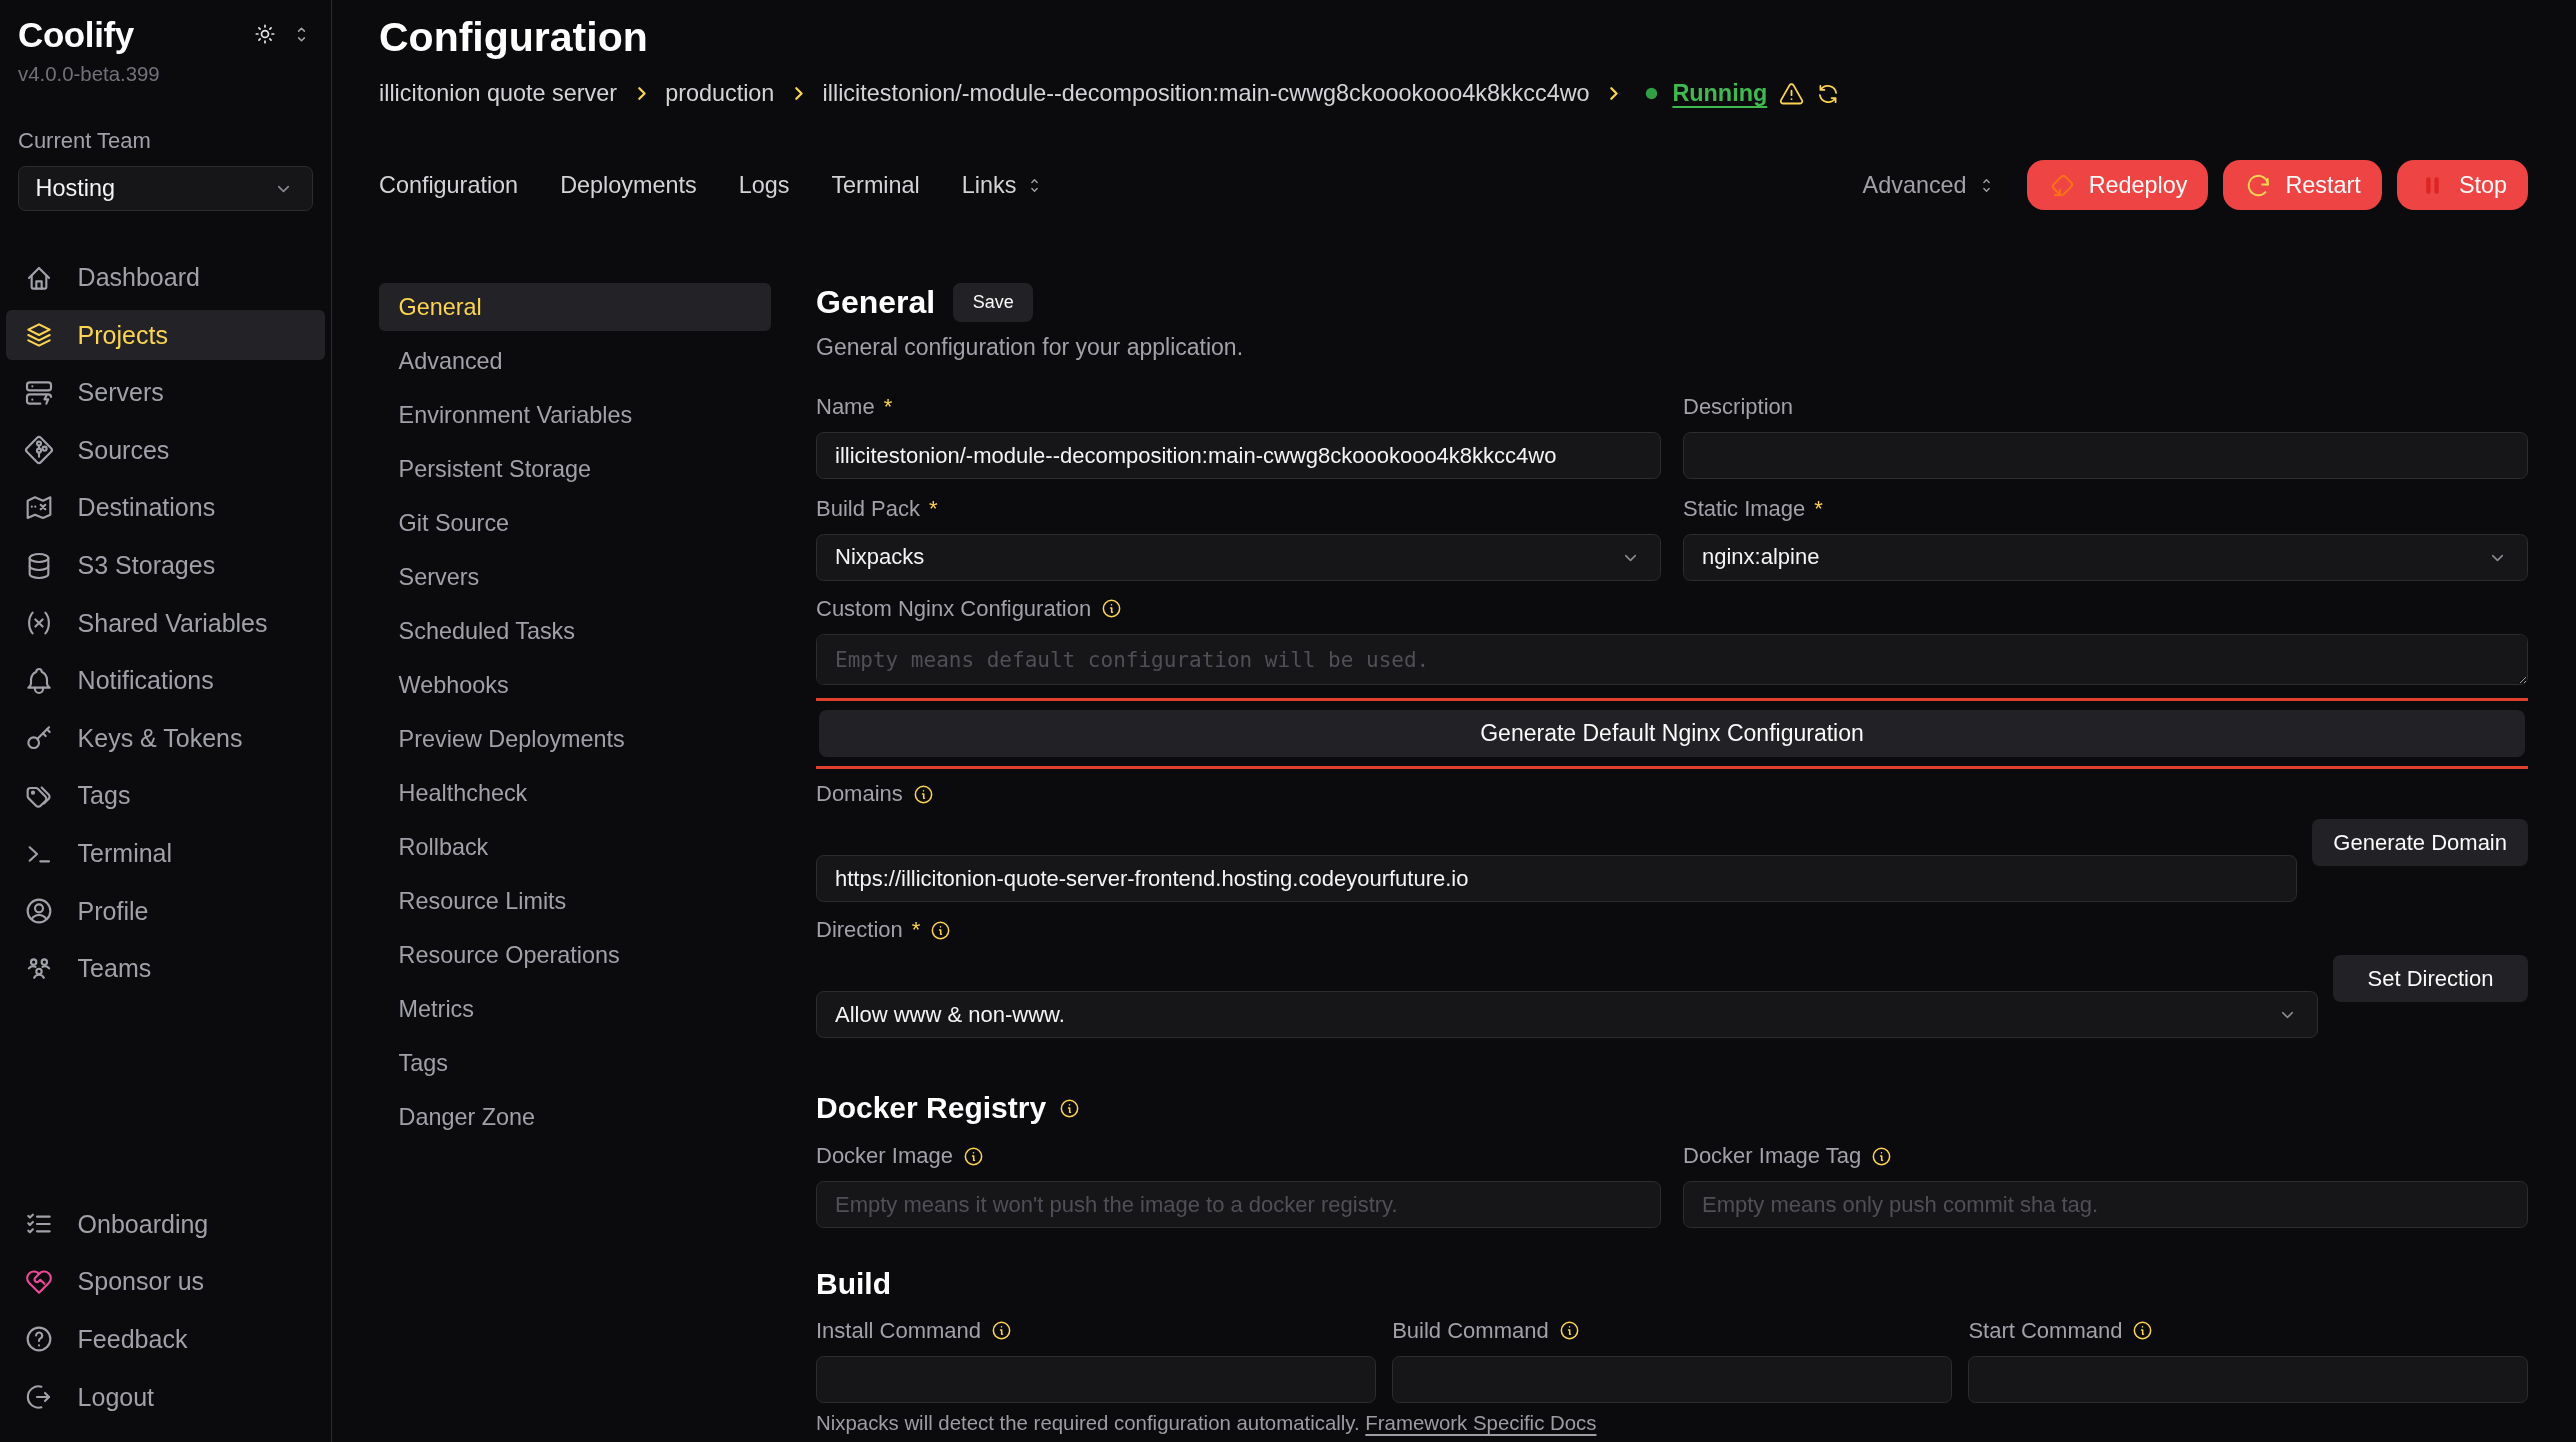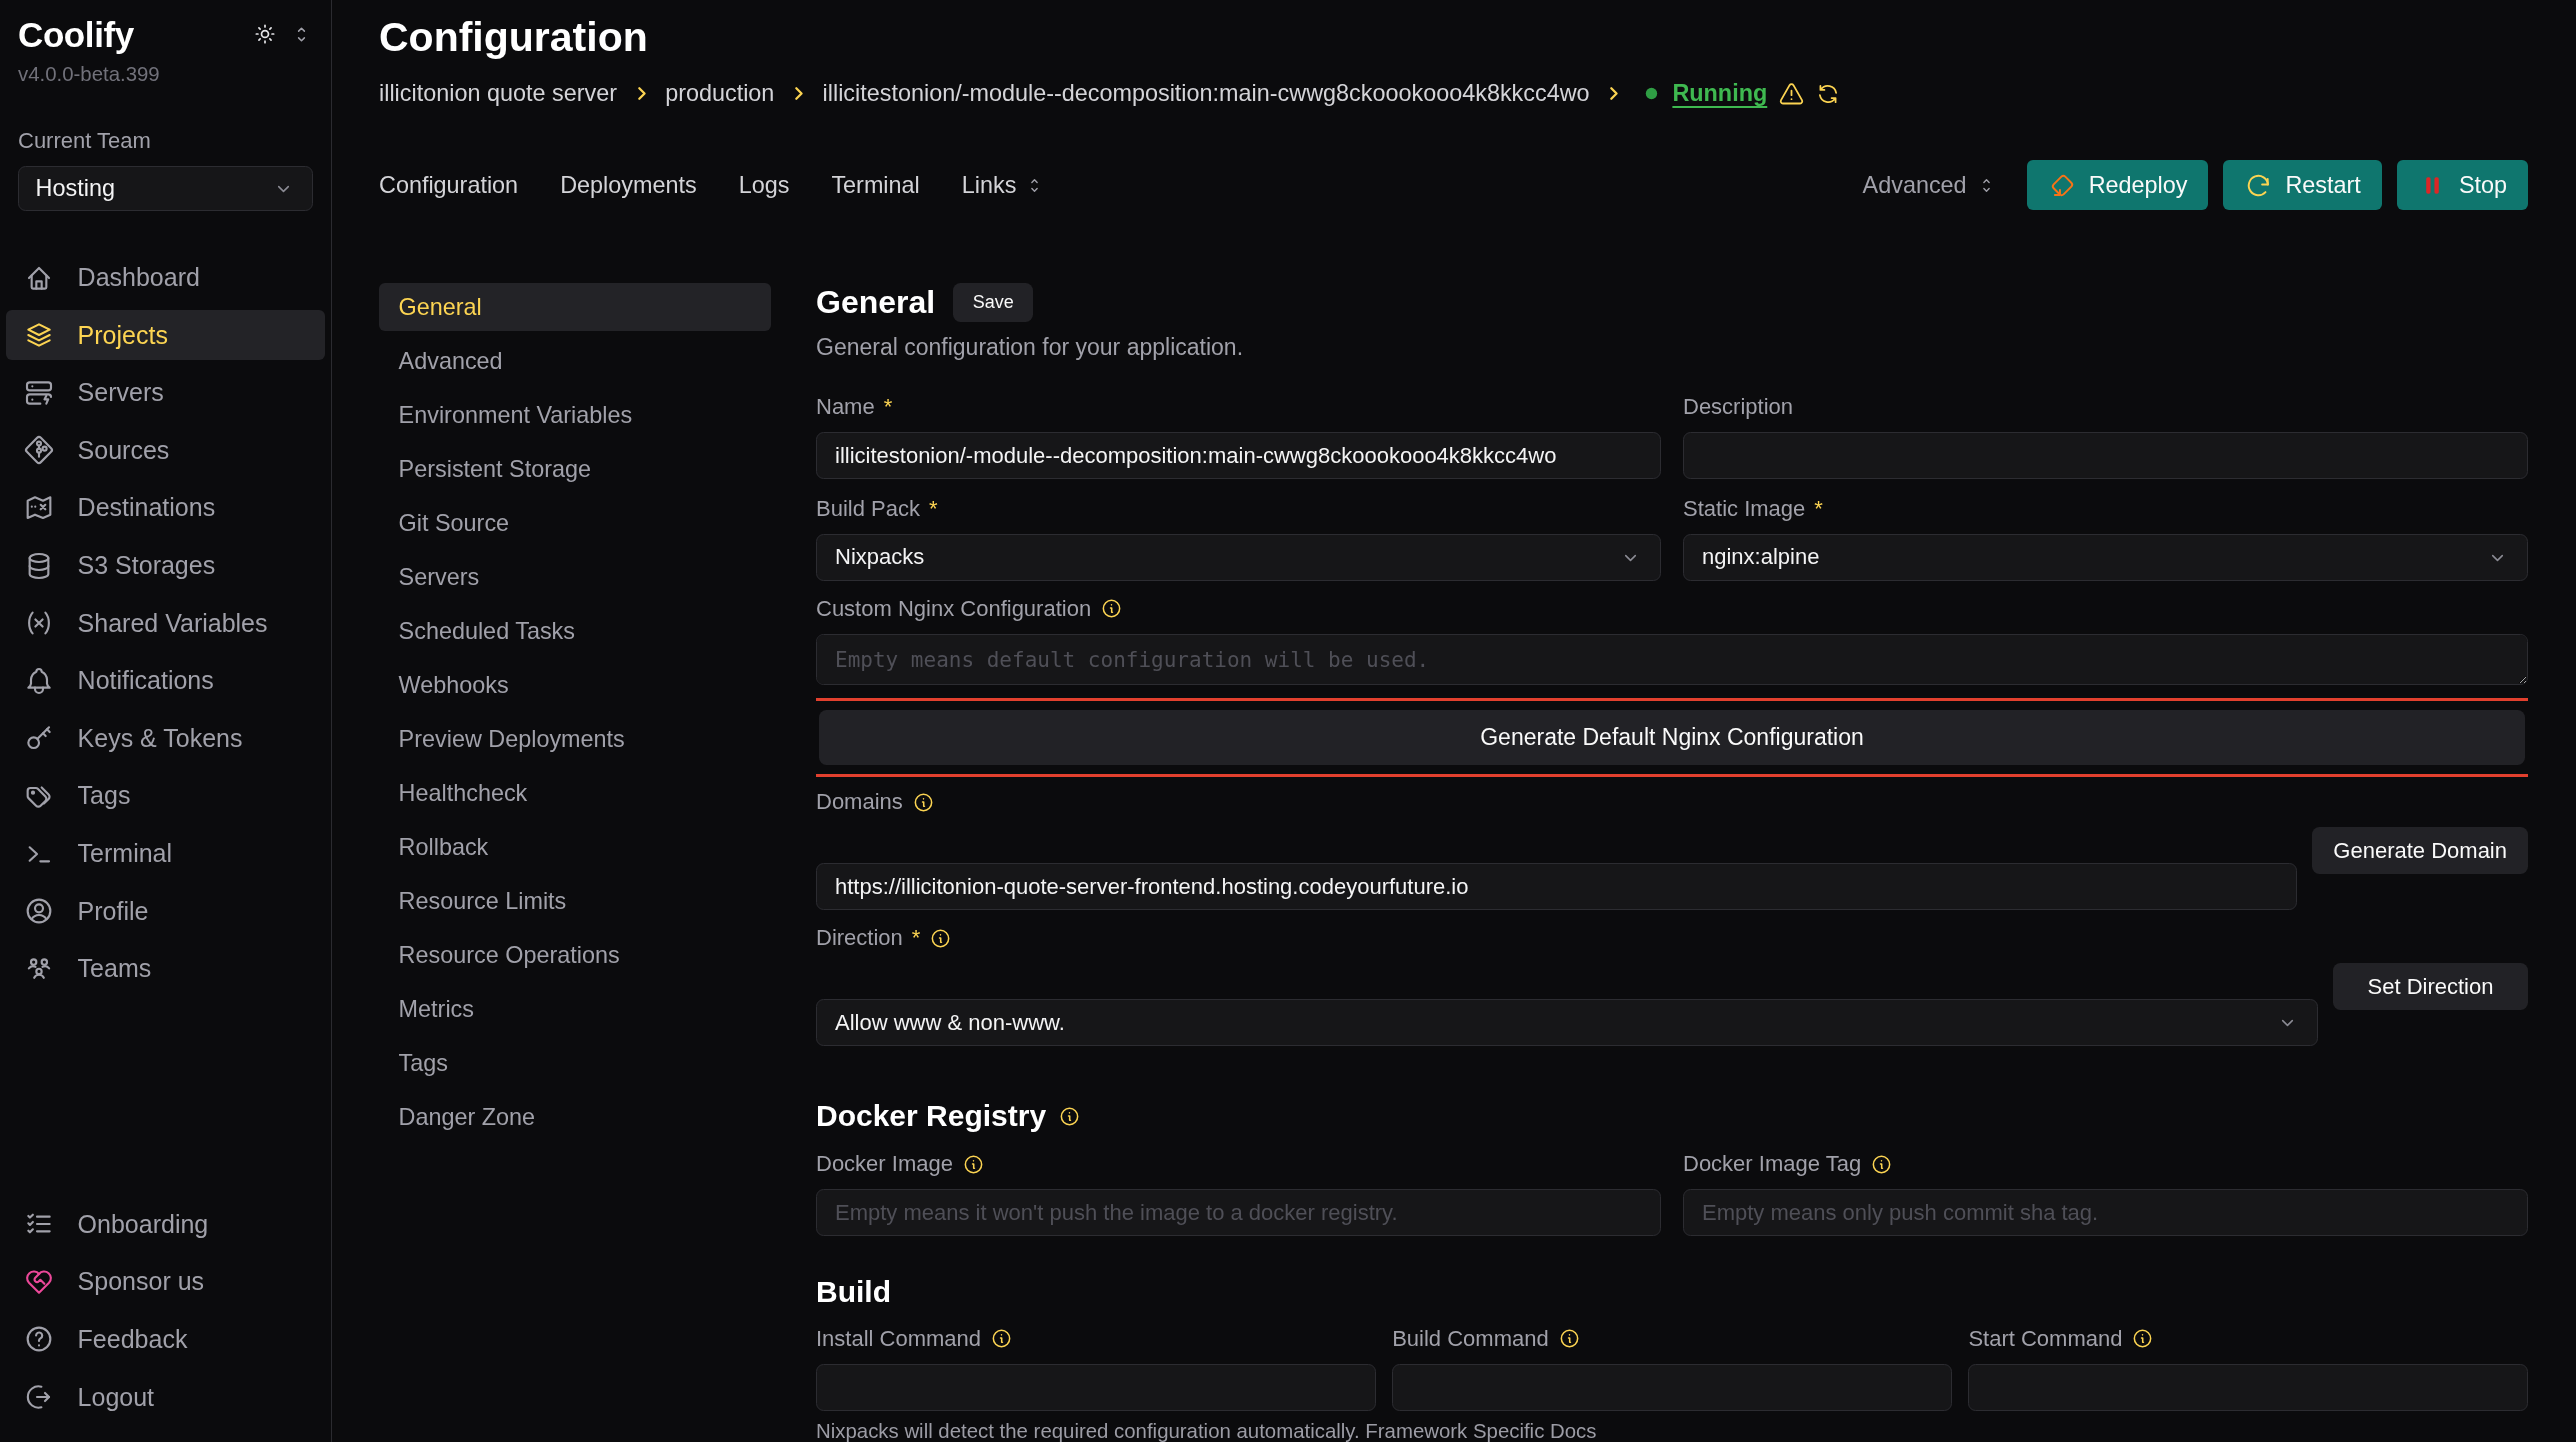--- a/index.html
+++ b/index.html
@@ -58,21 +58,21 @@
 
   .tabbar { margin-top:53px; display:flex; align-items:center; font-size:23.4px; color:#d4d4d8; }
   .tabs { display:flex; align-items:center; gap:42px; }
   .tab { display:flex; align-items:center; gap:7.6px; cursor:pointer; }
   .tab .sel svg { width:21px; height:21px; color:#9f9fa8; }
   .tab-actions { margin-left:auto; display:flex; align-items:center; gap:15px; }
   .advanced { display:flex; align-items:center; gap:9px; color:#a1a1aa; margin-right:15px; cursor:pointer; }
   .advanced .sel svg { width:21px; height:21px; color:#9f9fa8; }
   .btn {
     display:flex; align-items:center; gap:12px;
-    background:#0f766e; border-radius:6px; height:50px; padding:0 21px;
+    background:#ef4444; border-radius:17px; height:50px; padding:0 21px;
     font-size:23.4px; color:#fafafa; cursor:pointer;
   }
   .btn .ic svg { width:29px; height:29px; }
   .ic-orange svg { color:#f97316; }
   .ic-yellow svg { color:#fcd452; }
   .ic-red svg { color:#dc2626; }
 
   .content { display:flex; margin-top:73px; flex:1; min-height:0; }
   .subnav { width:392px; min-width:392px; display:flex; flex-direction:column; gap:6px; font-size:23.4px; color:#a1a1aa; }
   .subnav-item { height:48px; display:flex; align-items:center; padding:0 19.6px; border-radius:6px; cursor:pointer; }
@@ -98,21 +98,21 @@
   }
   .tin::placeholder, textarea::placeholder { color:#4f4f57; }
   .select { display:flex; align-items:center; justify-content:space-between; cursor:pointer; }
   .select .chev svg { width:23px; height:23px; color:#8b8b94; }
   textarea.tin {
     height:51px; padding:12px 18px; resize:vertical;
     font-family:"DejaVu Sans Mono", monospace; font-size:21px; line-height:1.3;
   }
   .red-wrap { margin:10.6px -10.6px 0; border:3.8px solid #e2402e; padding:9px 10.6px; }
   .block-btn {
-    width:100%; height:55px; background:#222226; border-radius:7.6px;
+    width:100%; height:47px; background:#222226; border-radius:7.6px;
     display:flex; align-items:center; justify-content:center;
     font-size:23px; color:#fafafa; cursor:pointer;
   }
   .row-btn { display:flex; gap:15px; }
   .row-btn .tin { flex:1;margin-top:36px; }
   .side-btn {
     min-width:195px; height:47px; padding:0 21px;
     display:flex; align-items:center; justify-content:center;
     background:#222226; border-radius:7.6px; font-size:22px; color:#fafafa; cursor:pointer;
   }

